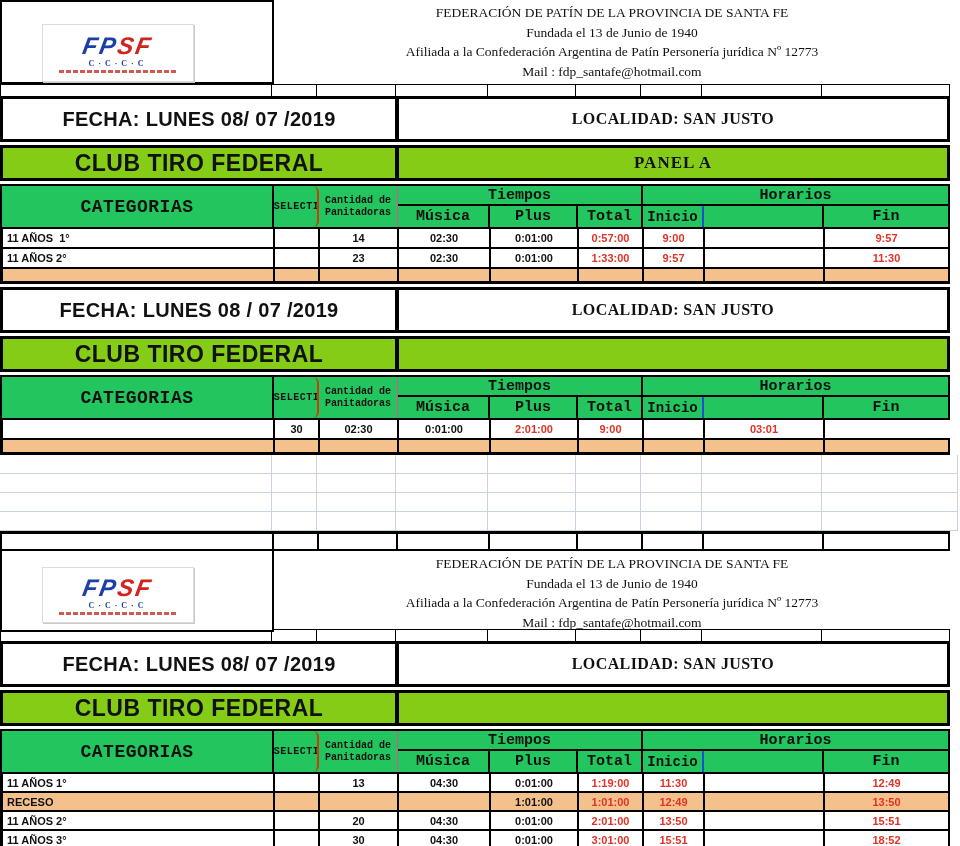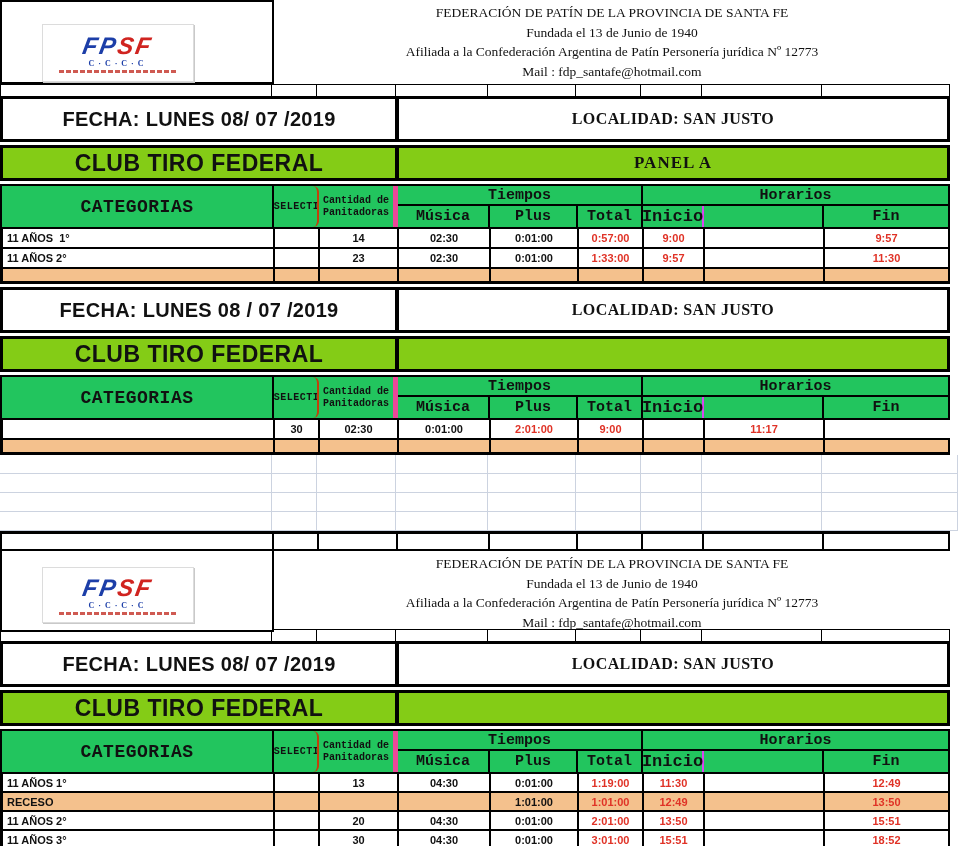--- a/index.html
+++ b/index.html
@@ -57,27 +57,27 @@
 
   
   .thead {
     grid-template-rows:20px 21px;
     background:#22c55e; border:2px solid #000;
     font-family:Liberation Mono, monospace; font-weight:700;
   }
   .thead > div { display:flex; align-items:center; justify-content:center; }
   .h-cat { grid-area:1/1/3/2; border-right:2px solid #000; font-size:18px; letter-spacing:0.5px; }
   .h-sel { grid-area:1/2/3/3; border-right:2px solid #c2410c; font-size:10px; overflow:hidden; justify-content:flex-start; padding-left:2px; letter-spacing:0.5px; white-space:nowrap;border-radius:6px; }
-  .h-cant{ grid-area:1/3/3/4; border-right:5px solid #ec4899; font-size:10px; flex-direction:column; line-height:12px; text-align:left; }
+  .h-cant{ grid-area:1/3/3/4; border-right:1px solid #ec4899; font-size:10px; flex-direction:column; line-height:12px; text-align:left; }
   .h-tiempos  { grid-area:1/4/2/7;  border-right:2px solid #000; border-bottom:2px solid #000; font-size:15px; }
   .h-horarios { grid-area:1/7/2/10; border-bottom:2px solid #000; font-size:15px; }
   .h-mus { grid-area:2/4/3/5; border-right:2px solid #000; font-size:15px; }
   .h-plu { grid-area:2/5/3/6; border-right:2px solid #000; font-size:15px; }
   .h-tot { grid-area:2/6/3/7; border-right:2px solid #000; font-size:15px; }
-  .h-ini { grid-area:2/7/3/8; border-right:2px solid #d946ef; font-size:17px;text-align:center; }
+  .h-ini { grid-area:2/7/3/8; border-right:2px solid #1d4ed8; font-size:14px;text-align:center; }
   .h-mid { grid-area:2/8/3/9; border-right:2px solid #000; }
   .h-fin { grid-area:2/9/3/10; font-size:15px;border-radius:9px; }
 
   
   .drow { height:20px; border-left:3px solid #000; border-bottom:2px solid #000; background:#fff; font-weight:700; font-size:11px; }
   .drow > div { display:flex; align-items:center; justify-content:center; border-right:2px solid #000; overflow:hidden; }
   .drow > div:last-child { border-right:2px solid #000; }
   .drow .c-cat { justify-content:flex-start; padding-left:4px; white-space:pre; }
   .drow.orange { background:#f4c18d; }
   .drow.spacer { height:15px; background:#f4c18d; border-bottom:3px solid #000; }
@@ -226,21 +226,21 @@
   </div>
 
   <div class="drow cols9">
     <div></div>
     <div>30</div>
     <div>02:30</div>
     <div>0:01:00</div>
     <div class="red">2:01:00</div>
     <div class="red">9:00</div>
     <div></div>
-    <div class="red">11:17</div>
+    <div class="red">03:01</div>
   </div>
 
   <div class="drow spacer cols9">
     <div></div>
       <div></div>
       <div></div>
       <div></div>
       <div></div>
       <div></div>
       <div></div>

